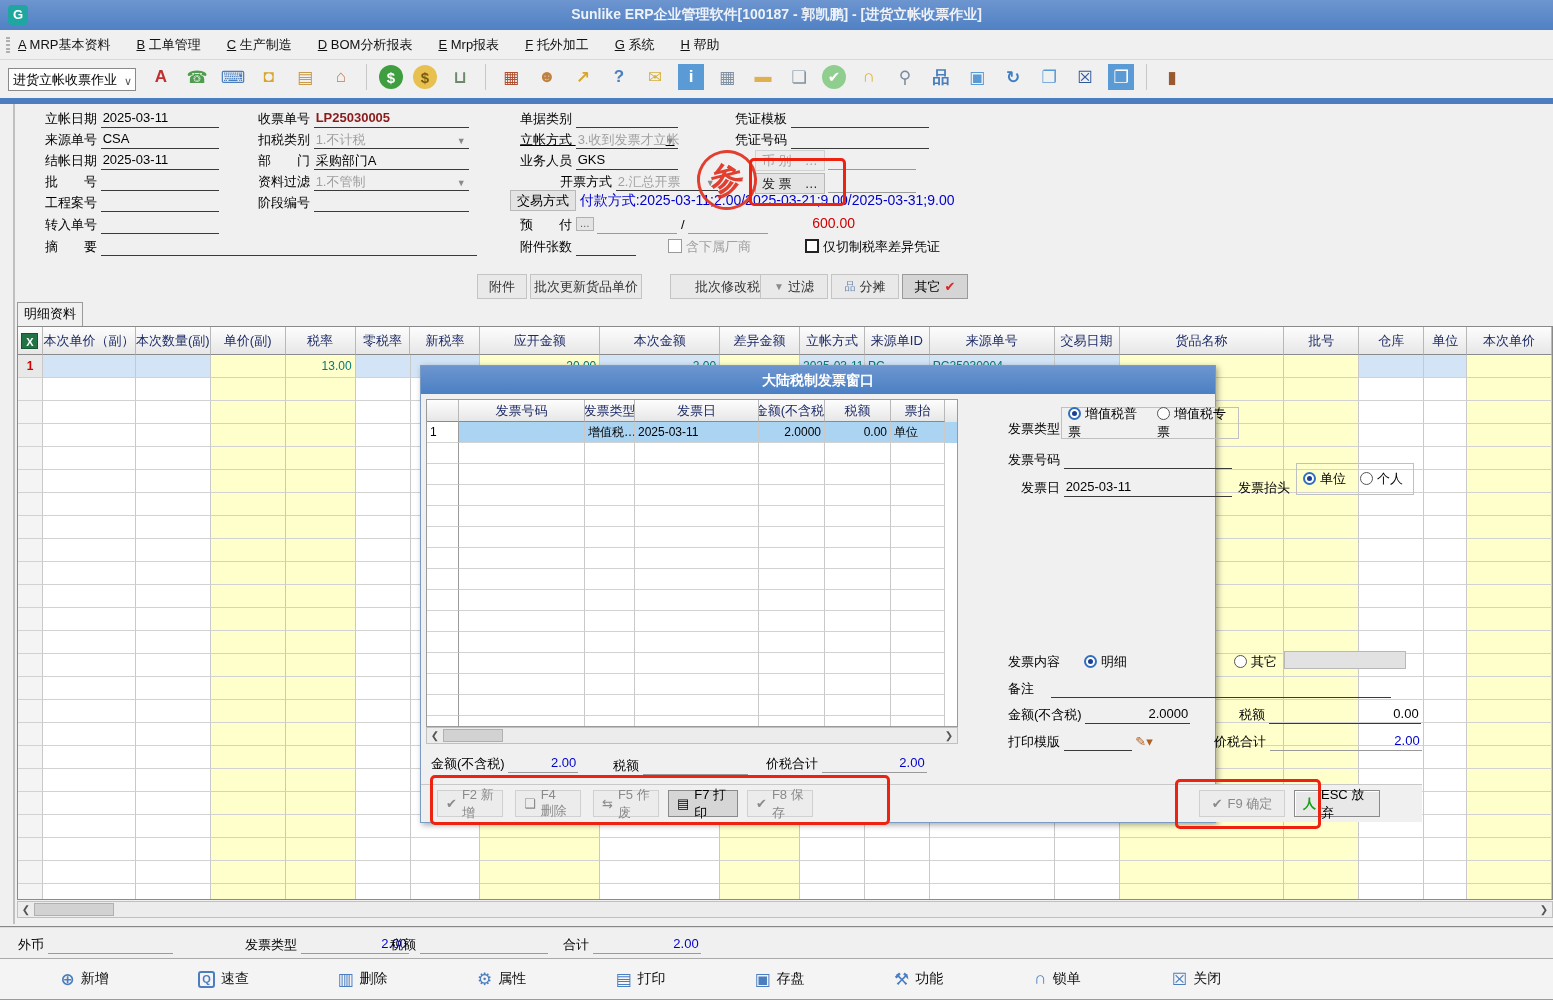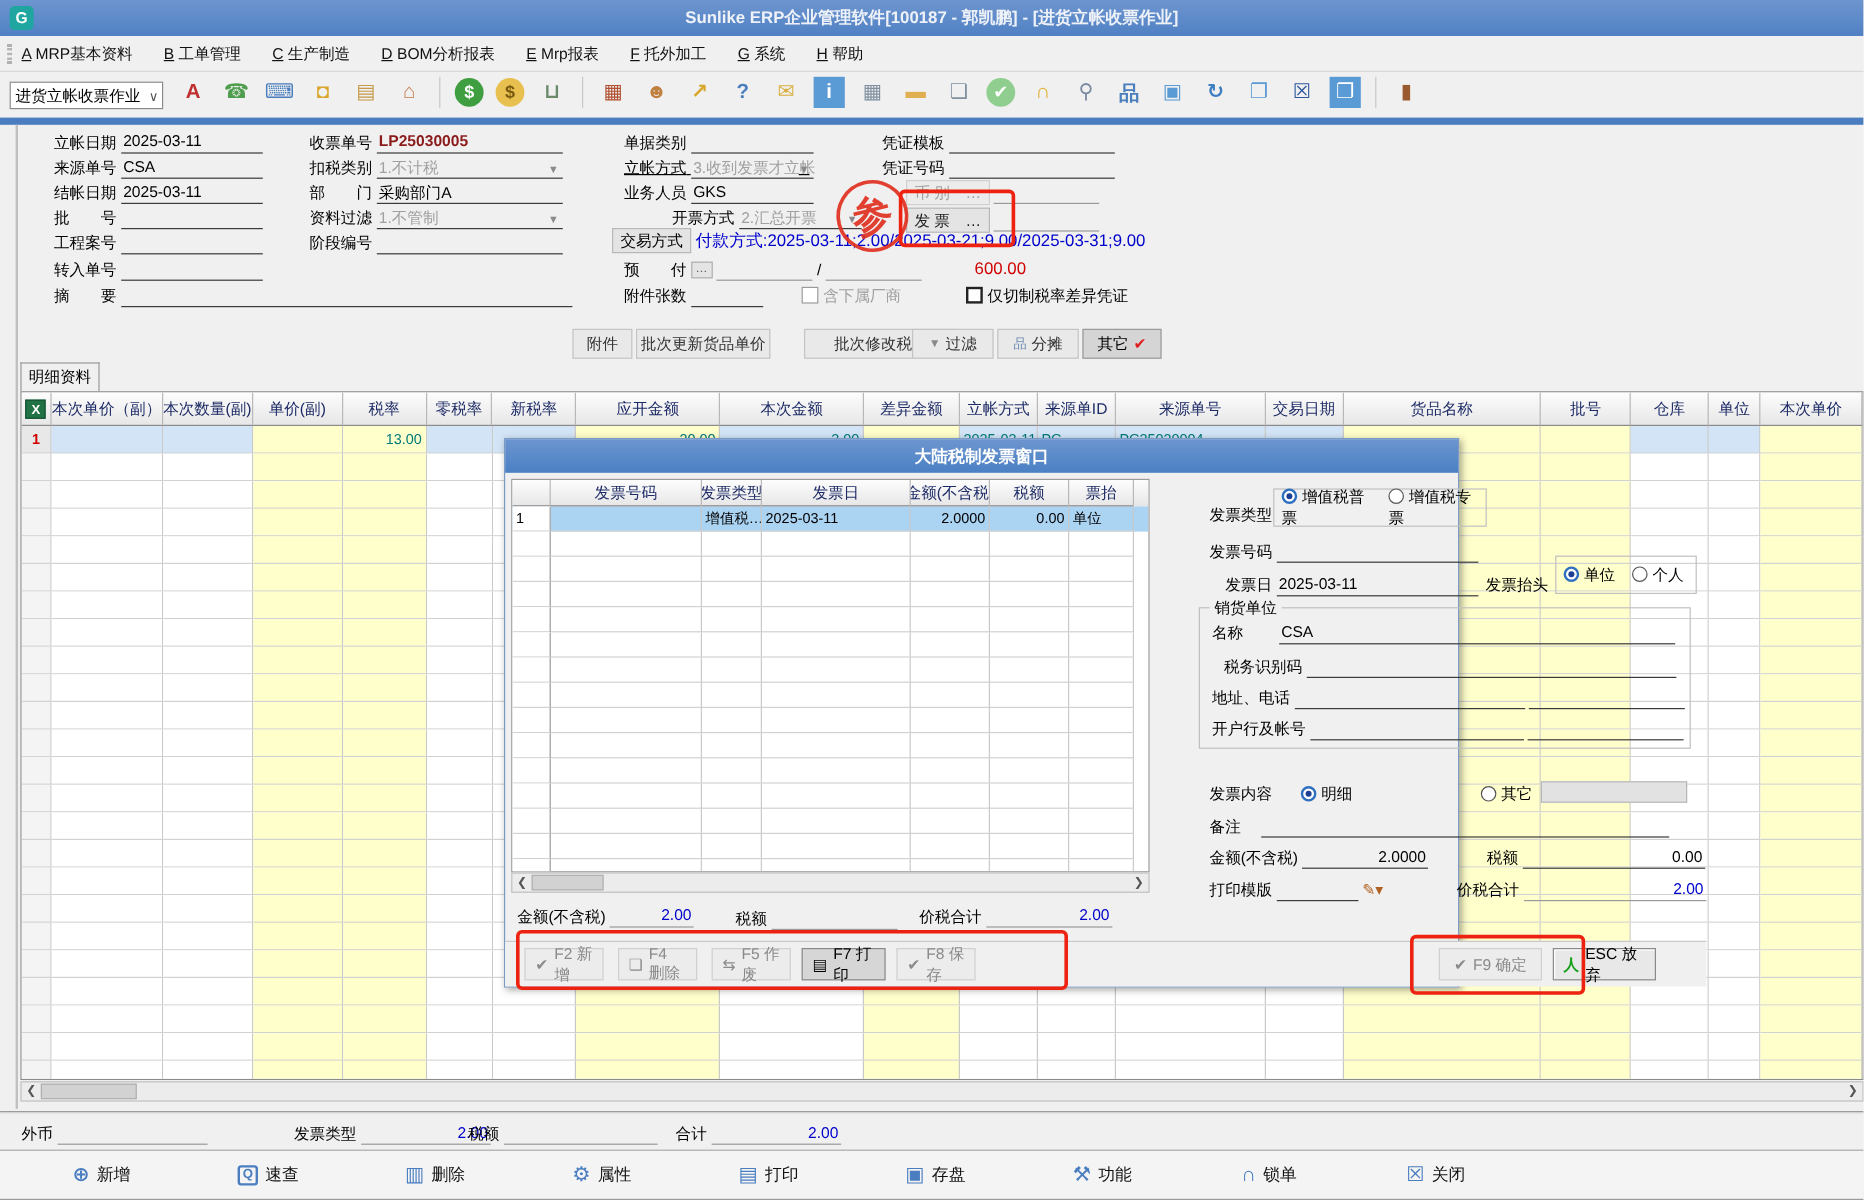--- a/index.html
+++ b/index.html
@@ -1027,27 +1027,20 @@
         <span><span class="rd on"></span><span>增值税普票</span></span>
         <span><span class="rd"></span><span>增值税专票</span></span>
       </div>
       <div class="pfld" style="left:42px;top:52px;"><span>发票号码</span> <span class="uv" style="width:168px;"></span></div>
       <div class="pfld" style="left:55px;top:80px;"><span>发票日</span> <span class="uv" style="width:168px;">2025-03-11</span></div>
       <div class="pfld" style="left:272px;top:80px;"><span>发票抬头</span></div>
       <div class="radbox" style="left:330px;top:64px;width:118px;height:32px;">
         <span><span class="rd on"></span><span>单位</span></span>
         <span><span class="rd"></span><span>个人</span></span>
       </div>
-      <div class="groupbox" style="left:33px;top:107px;width:410px;height:118px;">
-        <span class="legend">销货单位</span>
-        <div class="pfld" style="left:10px;top:12px;"><span>名称</span>　　 <span class="uv" style="width:330px;">CSA</span></div>
-        <div class="pfld" style="left:20px;top:40px;"><span>税务识别码</span> <span class="uv" style="width:308px;"></span></div>
-        <div class="pfld" style="left:10px;top:66px;"><span>地址、电话</span> <span class="uv" style="width:192px;"></span> <span class="uv" style="width:130px;"></span></div>
-        <div class="pfld" style="left:10px;top:92px;"><span>开户行及帐号</span> <span class="uv" style="width:178px;"></span> <span class="uv" style="width:130px;"></span></div>
-      </div>
       <div class="pfld" style="left:42px;top:254px;"><span>发票内容</span></div>
       <div class="pfld" style="left:118px;top:254px;"><span class="rd on"></span><span>明细</span></div>
       <div class="pfld" style="left:268px;top:254px;"><span class="rd"></span><span>其它</span></div>
       <div class="pfld" style="left:318px;top:252px;"><span class="disinput" style="width:122px;"></span></div>
       <div class="pfld" style="left:42px;top:281px;"><span>备注</span>　 <span class="uv" style="width:340px;"></span></div>
       <div class="pfld" style="left:42px;top:307px;"><span>金额(不含税)</span> <span class="uv ralign" style="width:105px;text-align:right;">2.0000</span></div>
       <div class="pfld" style="left:273px;top:307px;"><span>税额</span> <span class="uv ralign" style="width:152px;text-align:right;">0.00</span></div>
       <div class="pfld" style="left:42px;top:334px;"><span>打印模版</span> <span class="uv" style="width:68px;"></span> <span style="color:#b06020;">✎▾</span></div>
       <div class="pfld" style="left:248px;top:334px;"><span>价税合计</span> <span class="uv uvg blue ralign" style="width:152px;text-align:right;">2.00</span></div>
     </div>

